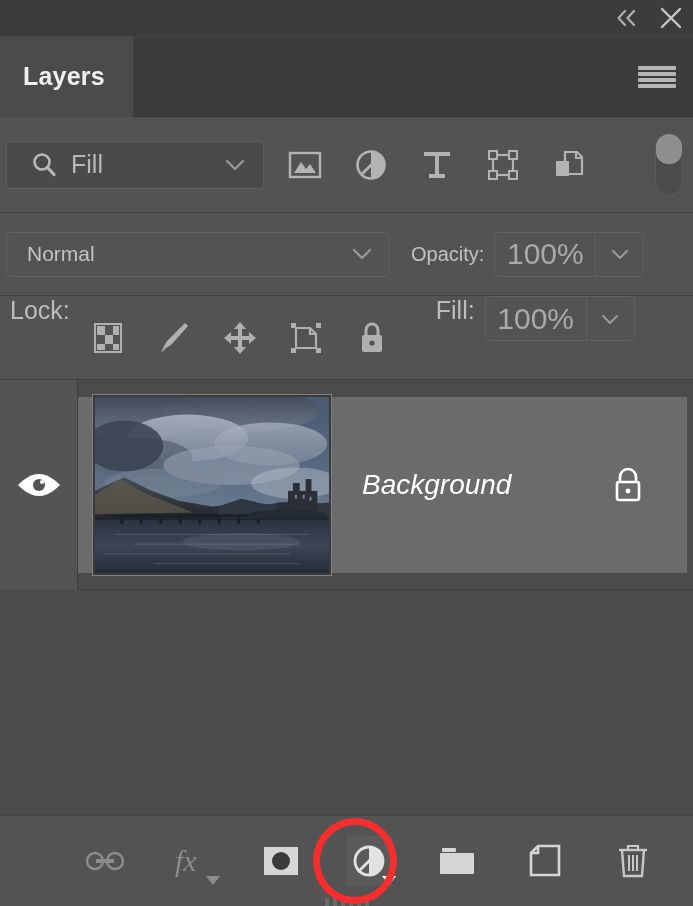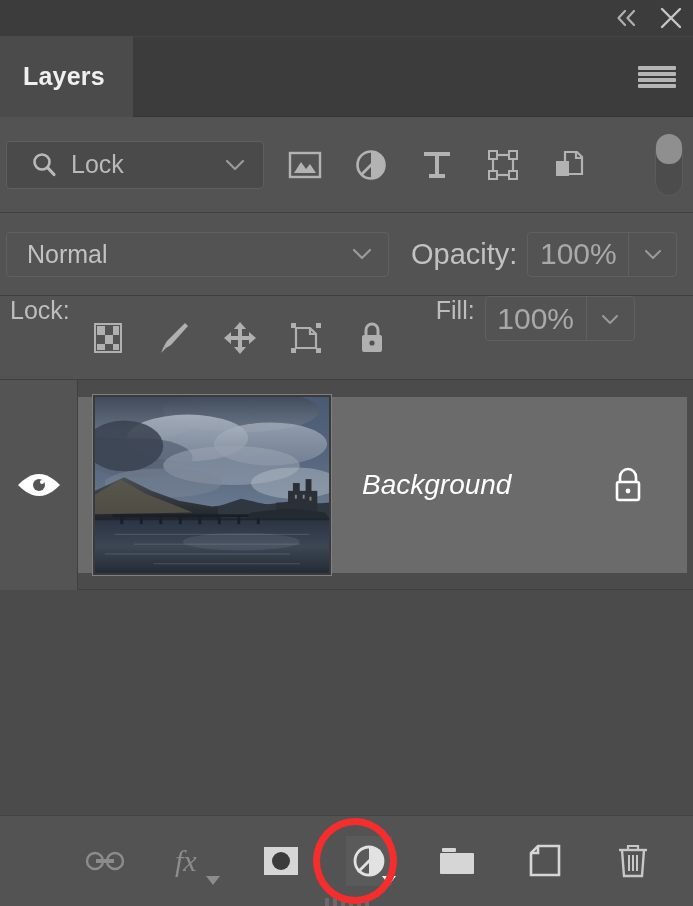--- a/index.html
+++ b/index.html
@@ -129,28 +129,28 @@
   .blend-select {
     margin-left: 6px;
     width: 383px; height: 45px;
     background: #535353;
     border: 1px solid #606060;
     border-radius: 4px;
     display: flex; align-items: center;
     position: relative;
   }
   .blend-select .blend-text {
-    margin-left: 20px; color: #c2c2c2; font-size: 25px;
+    margin-left: 20px; color: #c2c2c2; font-size: 21px;
   }
   .blend-select .chev {
     position: absolute; right: 14px; top: 50%; transform: translateY(-50%);
     color: #9a9a9a; display: flex;
   }
   .opacity-label {
-    margin-left: 22px; color: #c2c2c2; font-size: 29px;
+    margin-left: 22px; color: #c2c2c2; font-size: 20px;
   }
   .num-field {
     margin-left: 10px;
     height: 45px; width: 150px;
     border: 1px solid #606060;
     border-radius: 4px;
     display: flex; align-items: stretch;
   }
   .num-field .val {
     flex: 1;
@@ -308,21 +308,21 @@
   </div>
 
   <div class="filterrow">
     <div class="kind-select">
       <span class="mag">
         <svg width="30" height="30" viewBox="0 0 30 30">
           <circle cx="13" cy="12" r="7.5" fill="none" stroke="#b9b9b9" stroke-width="2.6"></circle>
           <path d="M18.5 17.5 L25 24.5" stroke="#b9b9b9" stroke-width="3.2" stroke-linecap="round"></path>
         </svg>
       </span>
-      <span class="kind-text">Lock</span>
+      <span class="kind-text">Fill</span>
       <span class="chev">
         <svg width="24" height="16" viewBox="0 0 24 16">
           <path d="M4 4 L12 12 L20 4" fill="none" stroke="#9a9a9a" stroke-width="2.2" stroke-linecap="round" stroke-linejoin="round"></path>
         </svg>
       </span>
     </div>
 
     <div class="ficons">
       <div class="ficon">
         <svg width="36" height="32" viewBox="0 0 36 32">

